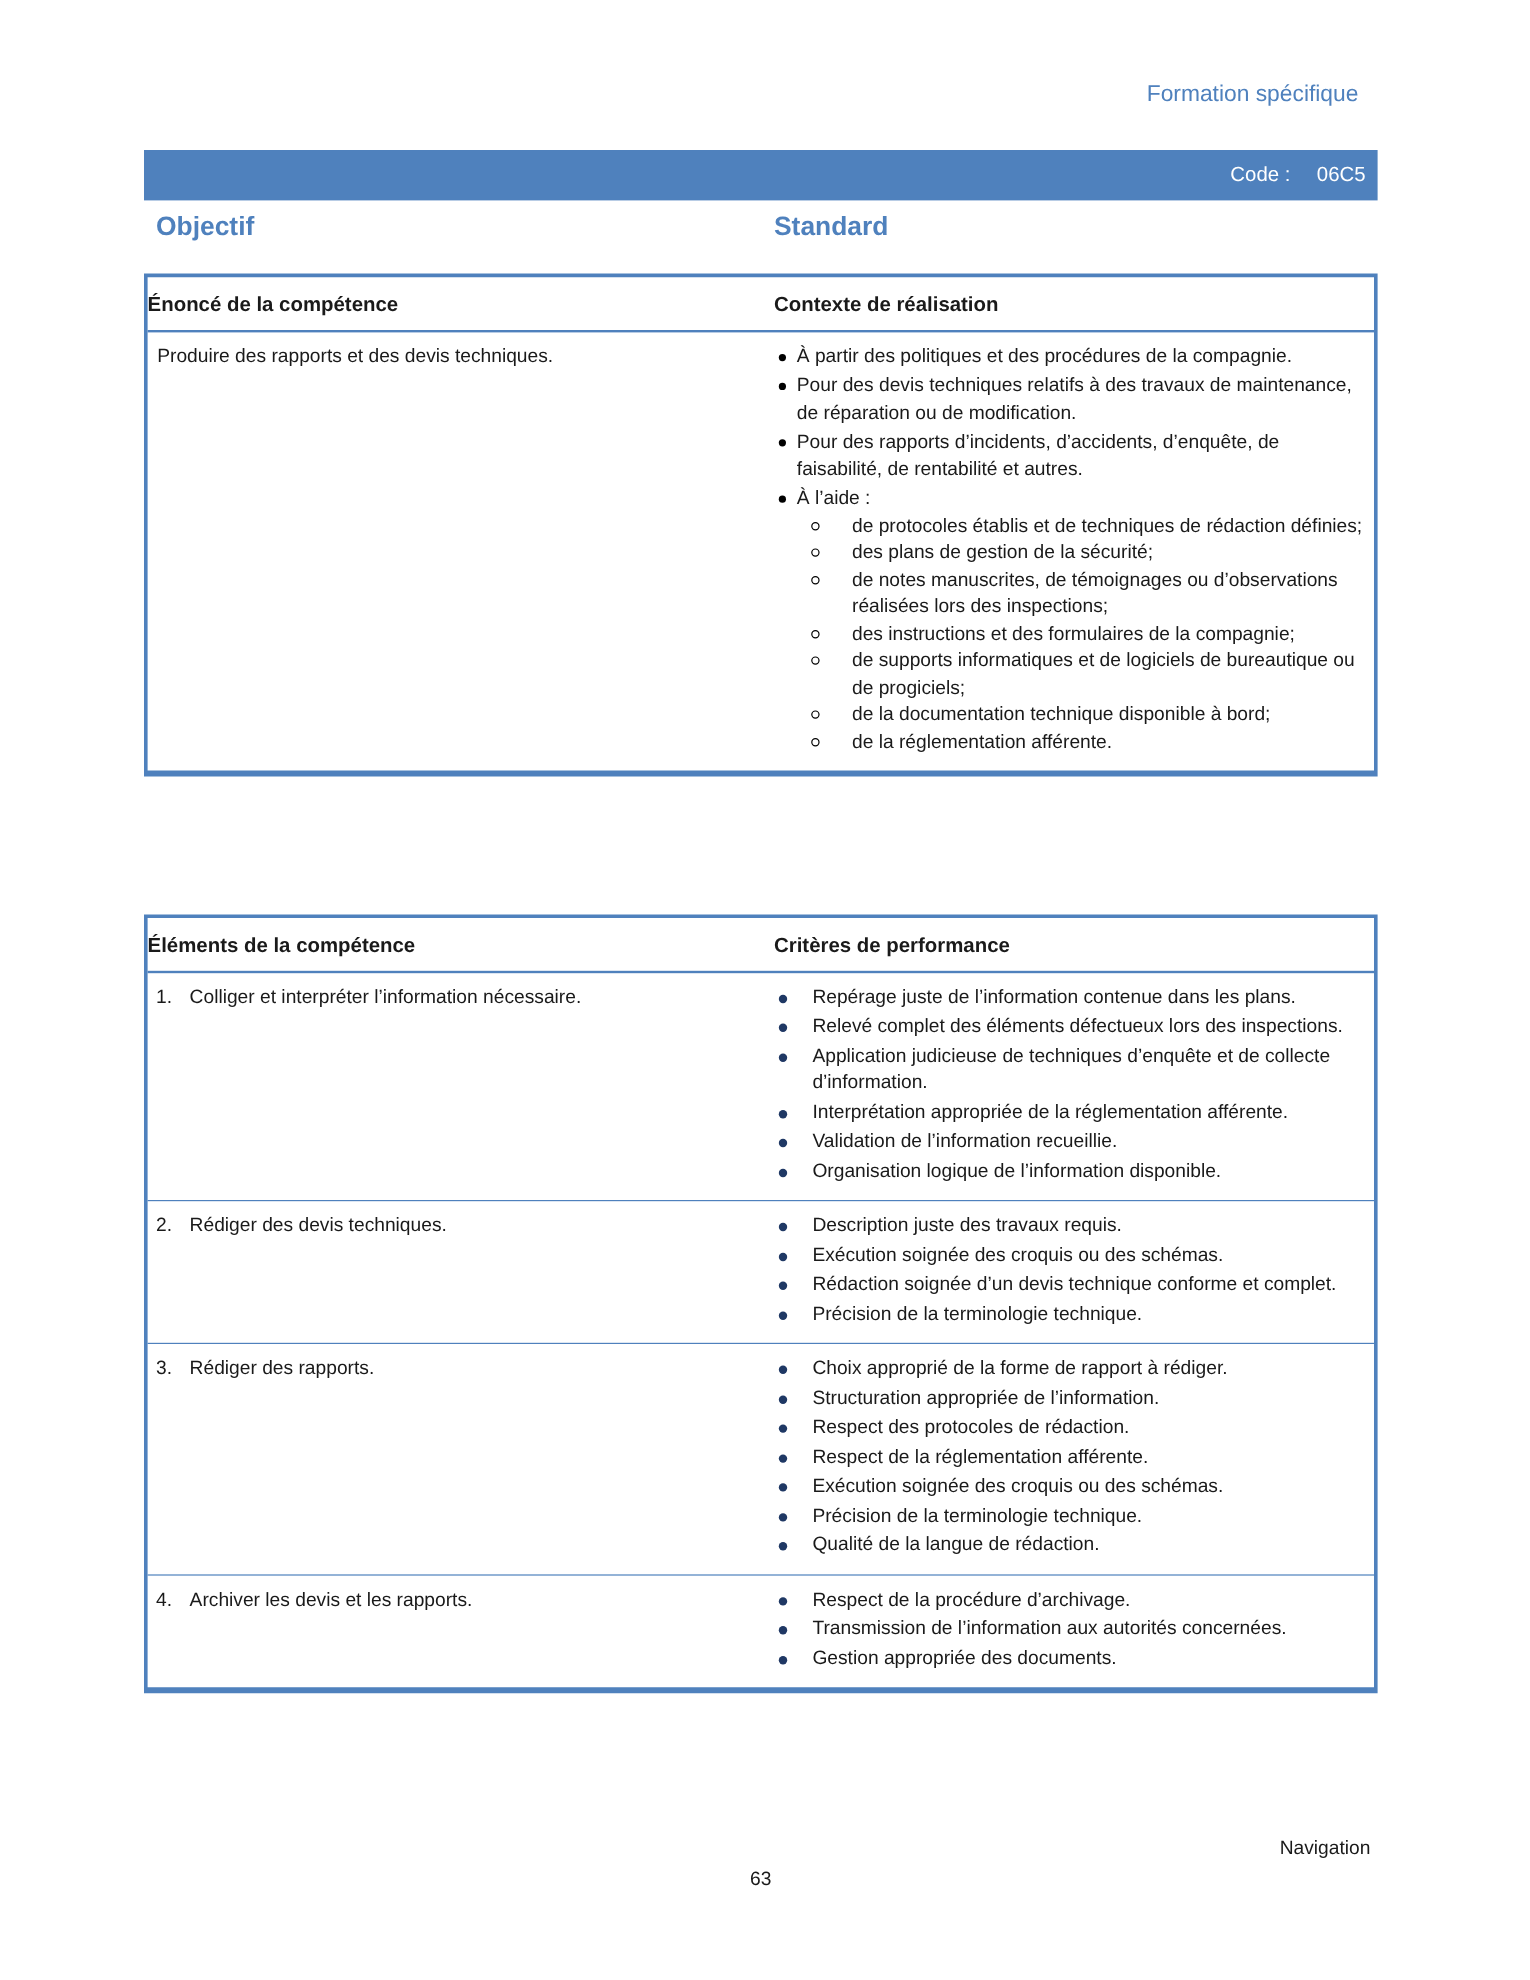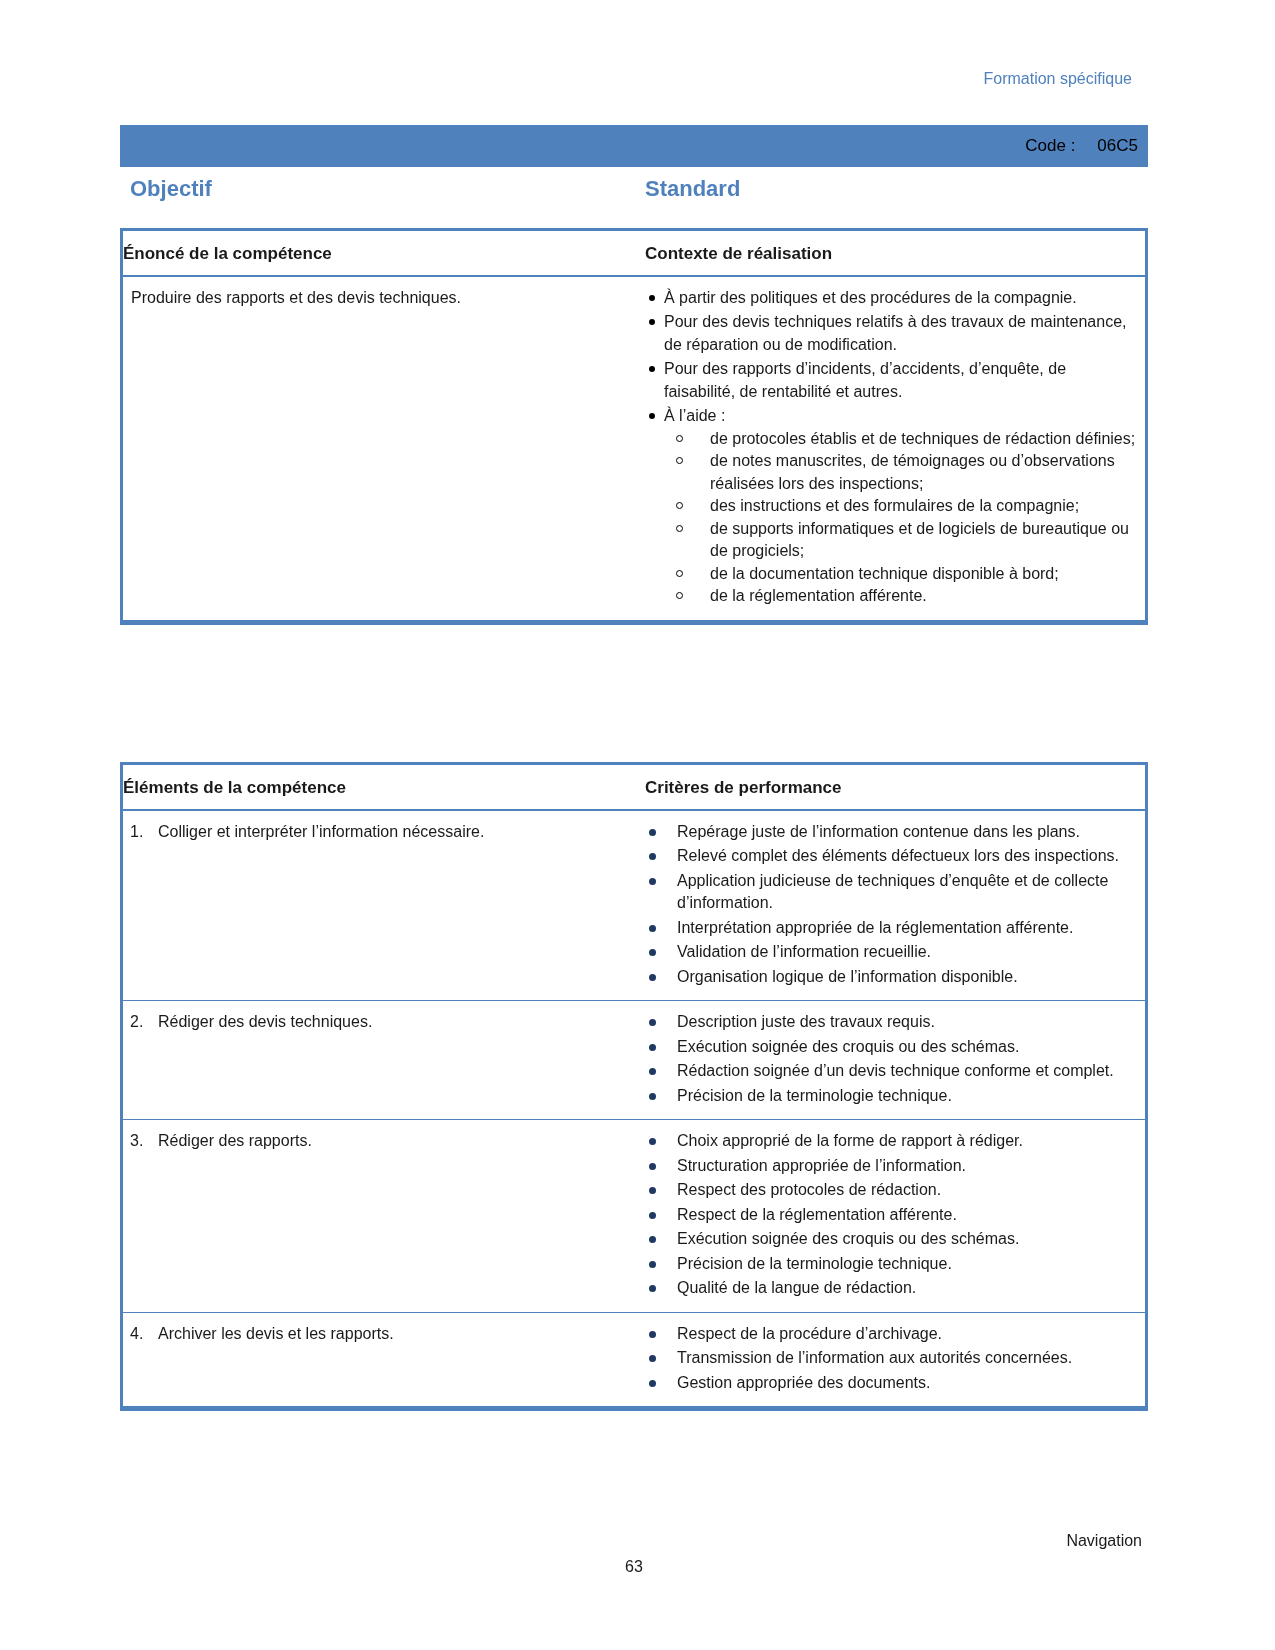--- a/index.html
+++ b/index.html
@@ -10,26 +10,26 @@
   }
   html,body{margin:0;padding:0;background:#fff;}
   .page{
     position:relative;width:1275px;height:1650px;background:var(--paper);
     font-family:"Liberation Sans","DejaVu Sans",sans-serif;color:var(--text);
     font-size:16px;line-height:22.5px;overflow:hidden;
   }
   
   .section-label{
     position:absolute;top:66px;right:143px;
-    color:var(--accent);font-size:16px;line-height:26px;
+    color:var(--accent);font-size:19px;line-height:26px;
   }
   
   .code-bar{
     position:absolute;top:125px;left:120px;width:1028px;height:42px;
-    background:var(--accent);color:#000000;font-size:17px;
+    background:var(--accent);color:#ffffff;font-size:17px;
     display:flex;align-items:center;justify-content:flex-end;
     padding-right:10px;box-sizing:border-box;
   }
   .code-bar .code-value{margin-left:22px;}
   
   .col-titles{position:absolute;top:174px;left:120px;width:1028px;display:flex;}
   .col-title{color:var(--accent);font-weight:bold;font-size:22px;line-height:30px;}
   .col-title.left{width:518px;box-sizing:border-box;padding-left:10px;}
   .col-title.right{padding-left:7px;}
   
@@ -99,20 +99,21 @@
     </div>
     <div class="row body-row">
       <div class="cell cell-left">Produire des rapports et des devis techniques.</div>
       <div class="cell cell-right">
         <ul class="bullets">
             <li><span>À partir des politiques et des procédures de la compagnie.</span></li>
             <li><span>Pour des devis techniques relatifs à des travaux de maintenance, de réparation ou de modification.</span></li>
             <li><span>Pour des rapports d’incidents, d’accidents, d’enquête, de faisabilité, de rentabilité et autres.</span></li>
             <li><span>À l’aide :</span><ul class="sublist">
                 <li>de protocoles établis et de techniques de rédaction définies;</li>
+                <li>des plans de gestion de la sécurité;</li>
                 <li>de notes manuscrites, de témoignages ou d’observations réalisées lors des inspections;</li>
                 <li>des instructions et des formulaires de la compagnie;</li>
                 <li>de supports informatiques et de logiciels de bureautique ou de progiciels;</li>
                 <li>de la documentation technique disponible à bord;</li>
                 <li>de la réglementation afférente.</li>
               </ul></li>
           </ul>
       </div>
     </div>
   </div>

